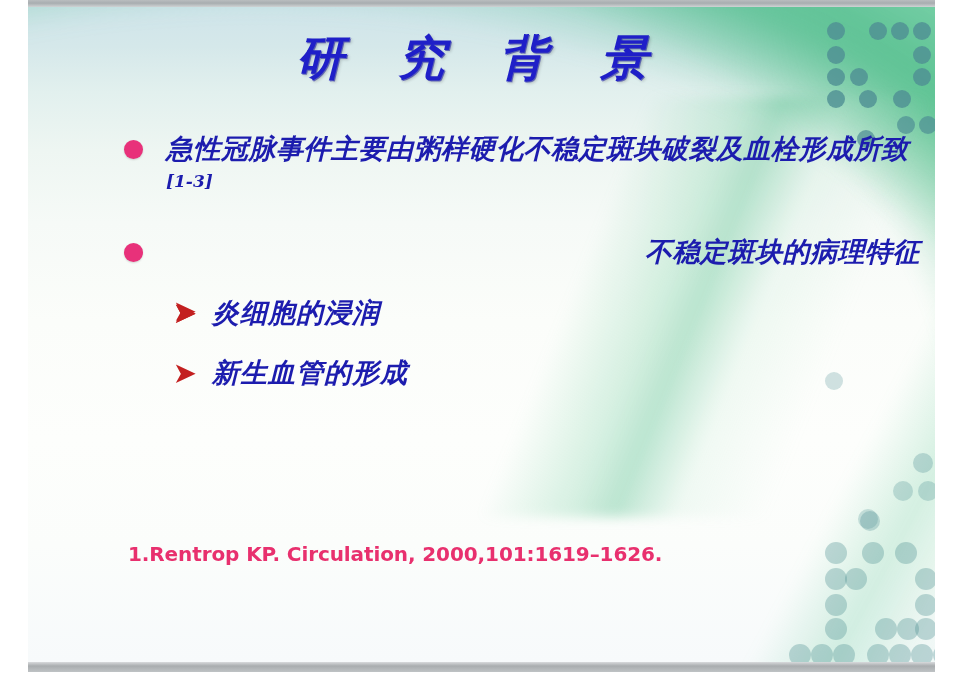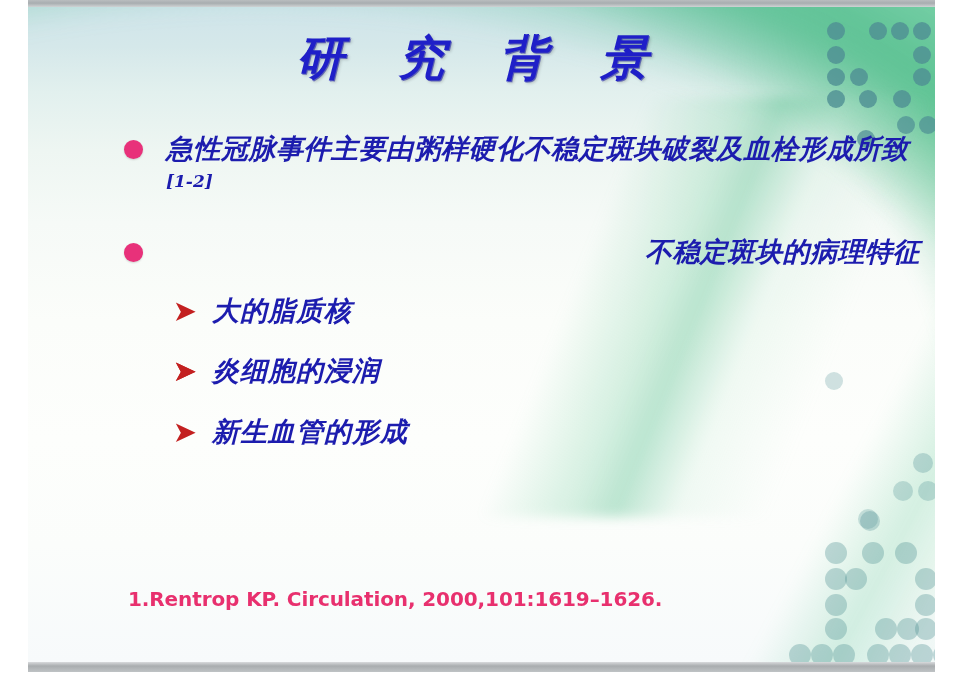--- a/index.html
+++ b/index.html
@@ -172,21 +172,20 @@
     color:#c32020; line-height:1.3;
   }
 
   .refs {
     position:absolute; left:100px; top:534px; width:760px;
     font-family:"DejaVu Sans","Liberation Sans",sans-serif;
     font-size:20px; font-weight:700;
     color:#e8306e;
     line-height:1.38;
     letter-spacing:-0.1px;
-    margin-top:45px;
   }
   .refs .ref-line { display:block; white-space:nowrap; }
 </style>
 </head>
 <body>
 
 <div id="slide-root">
 
   <div class="chrome-bar-top"></div>
 
@@ -246,31 +245,30 @@
         <span class="dot" style="left: 883px; top: 637px; width: 22px; height: 22px; background: rgb(79, 143, 148); opacity: 0.34;"></span>
         <span class="dot" style="left: 905px; top: 637px; width: 22px; height: 22px; background: rgb(79, 143, 148); opacity: 0.34;"></span>
       </div>
 
     <div class="slide-title">研 究 背 景</div>
 
     <div class="body-block">
 
       <div class="bullet-l1">
         <span class="disc"></span>
-        <span>急性冠脉事件主要由粥样硬化不稳定斑块破裂及血栓形成所致</span><span class="sup">[1-2]</span>
+        <span>急性冠脉事件主要由粥样硬化不稳定斑块破裂及血栓形成所致</span><span class="sup">[1-3]</span>
       </div>
 
       <div class="bullet-l1" style="margin-top:24px;text-align:right;">
         <span class="disc"></span>
         <span>不稳定斑块的病理特征</span>
       </div>
 
       <div class="bullet-l2" style="margin-top:22px;">
         <span class="arrow">➤</span>
-        <span>大的脂质核</span>
       </div>
 
       <div class="bullet-l2" style="margin-top:24px;">
         <span class="arrow">➤</span>
       </div>
 
       <div class="bullet-l2" style="margin-top:24px;">
         <span class="arrow">➤</span>
         <span>炎细胞的浸润</span>
       </div>

